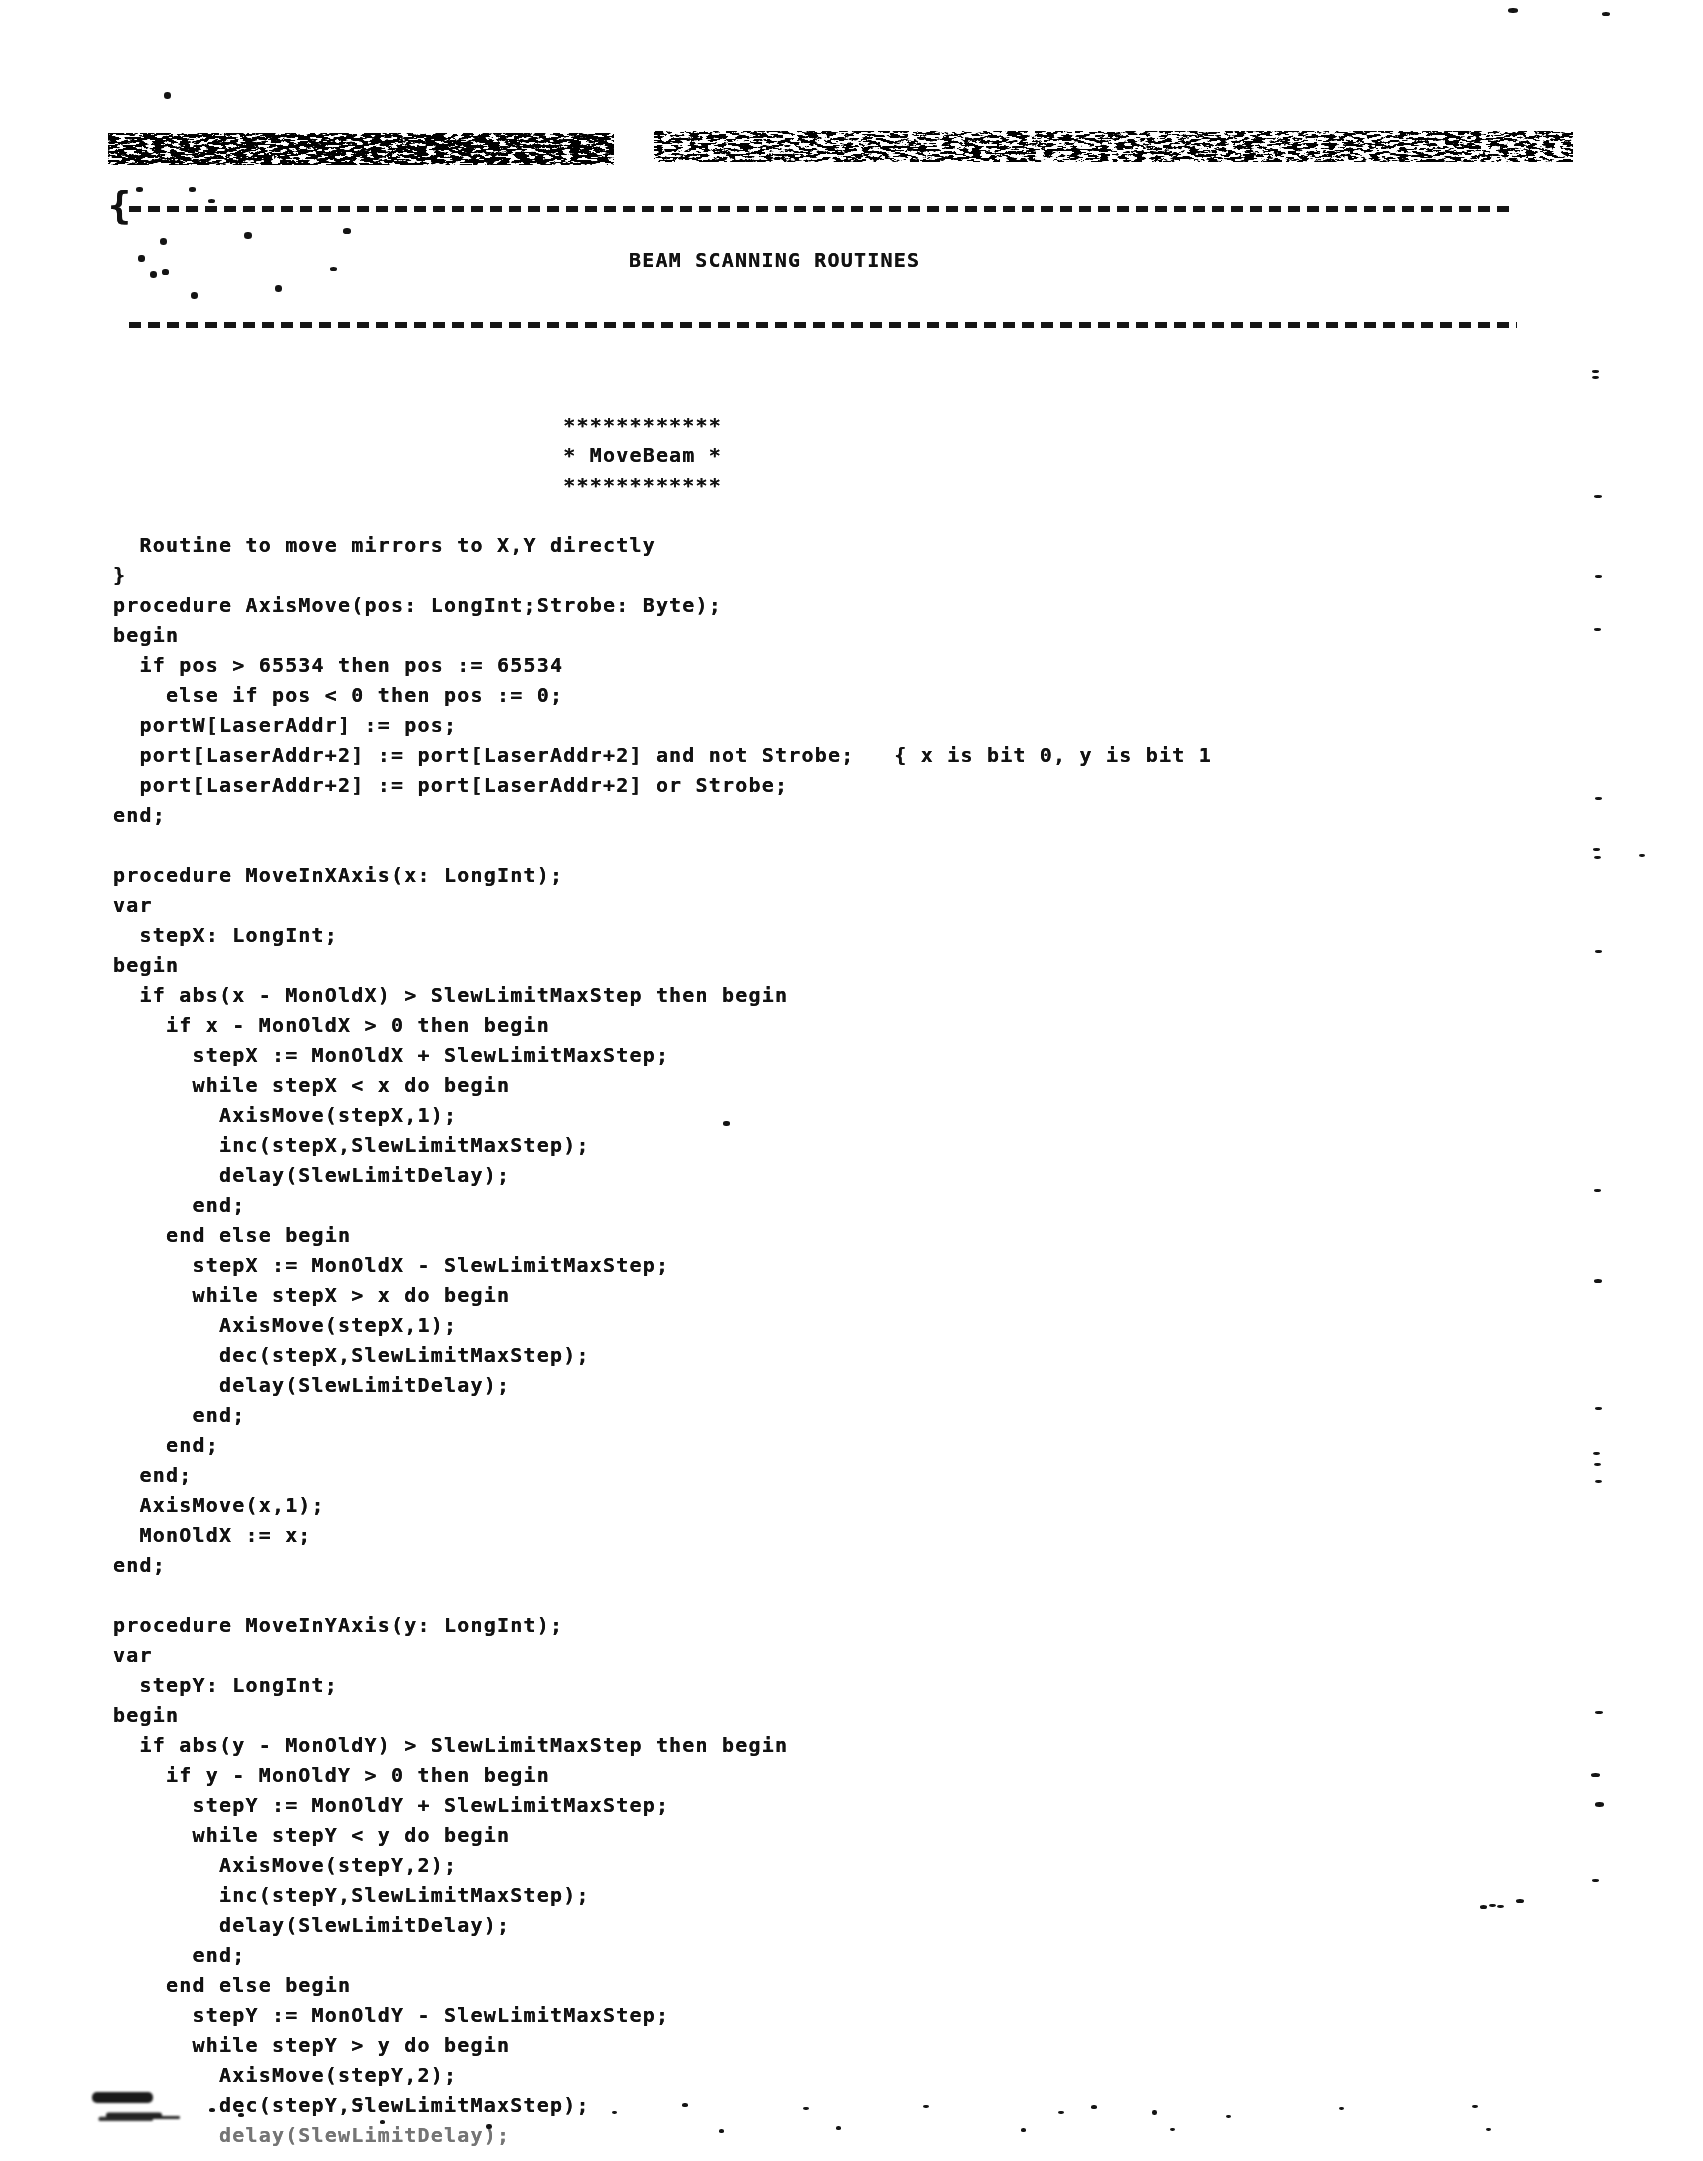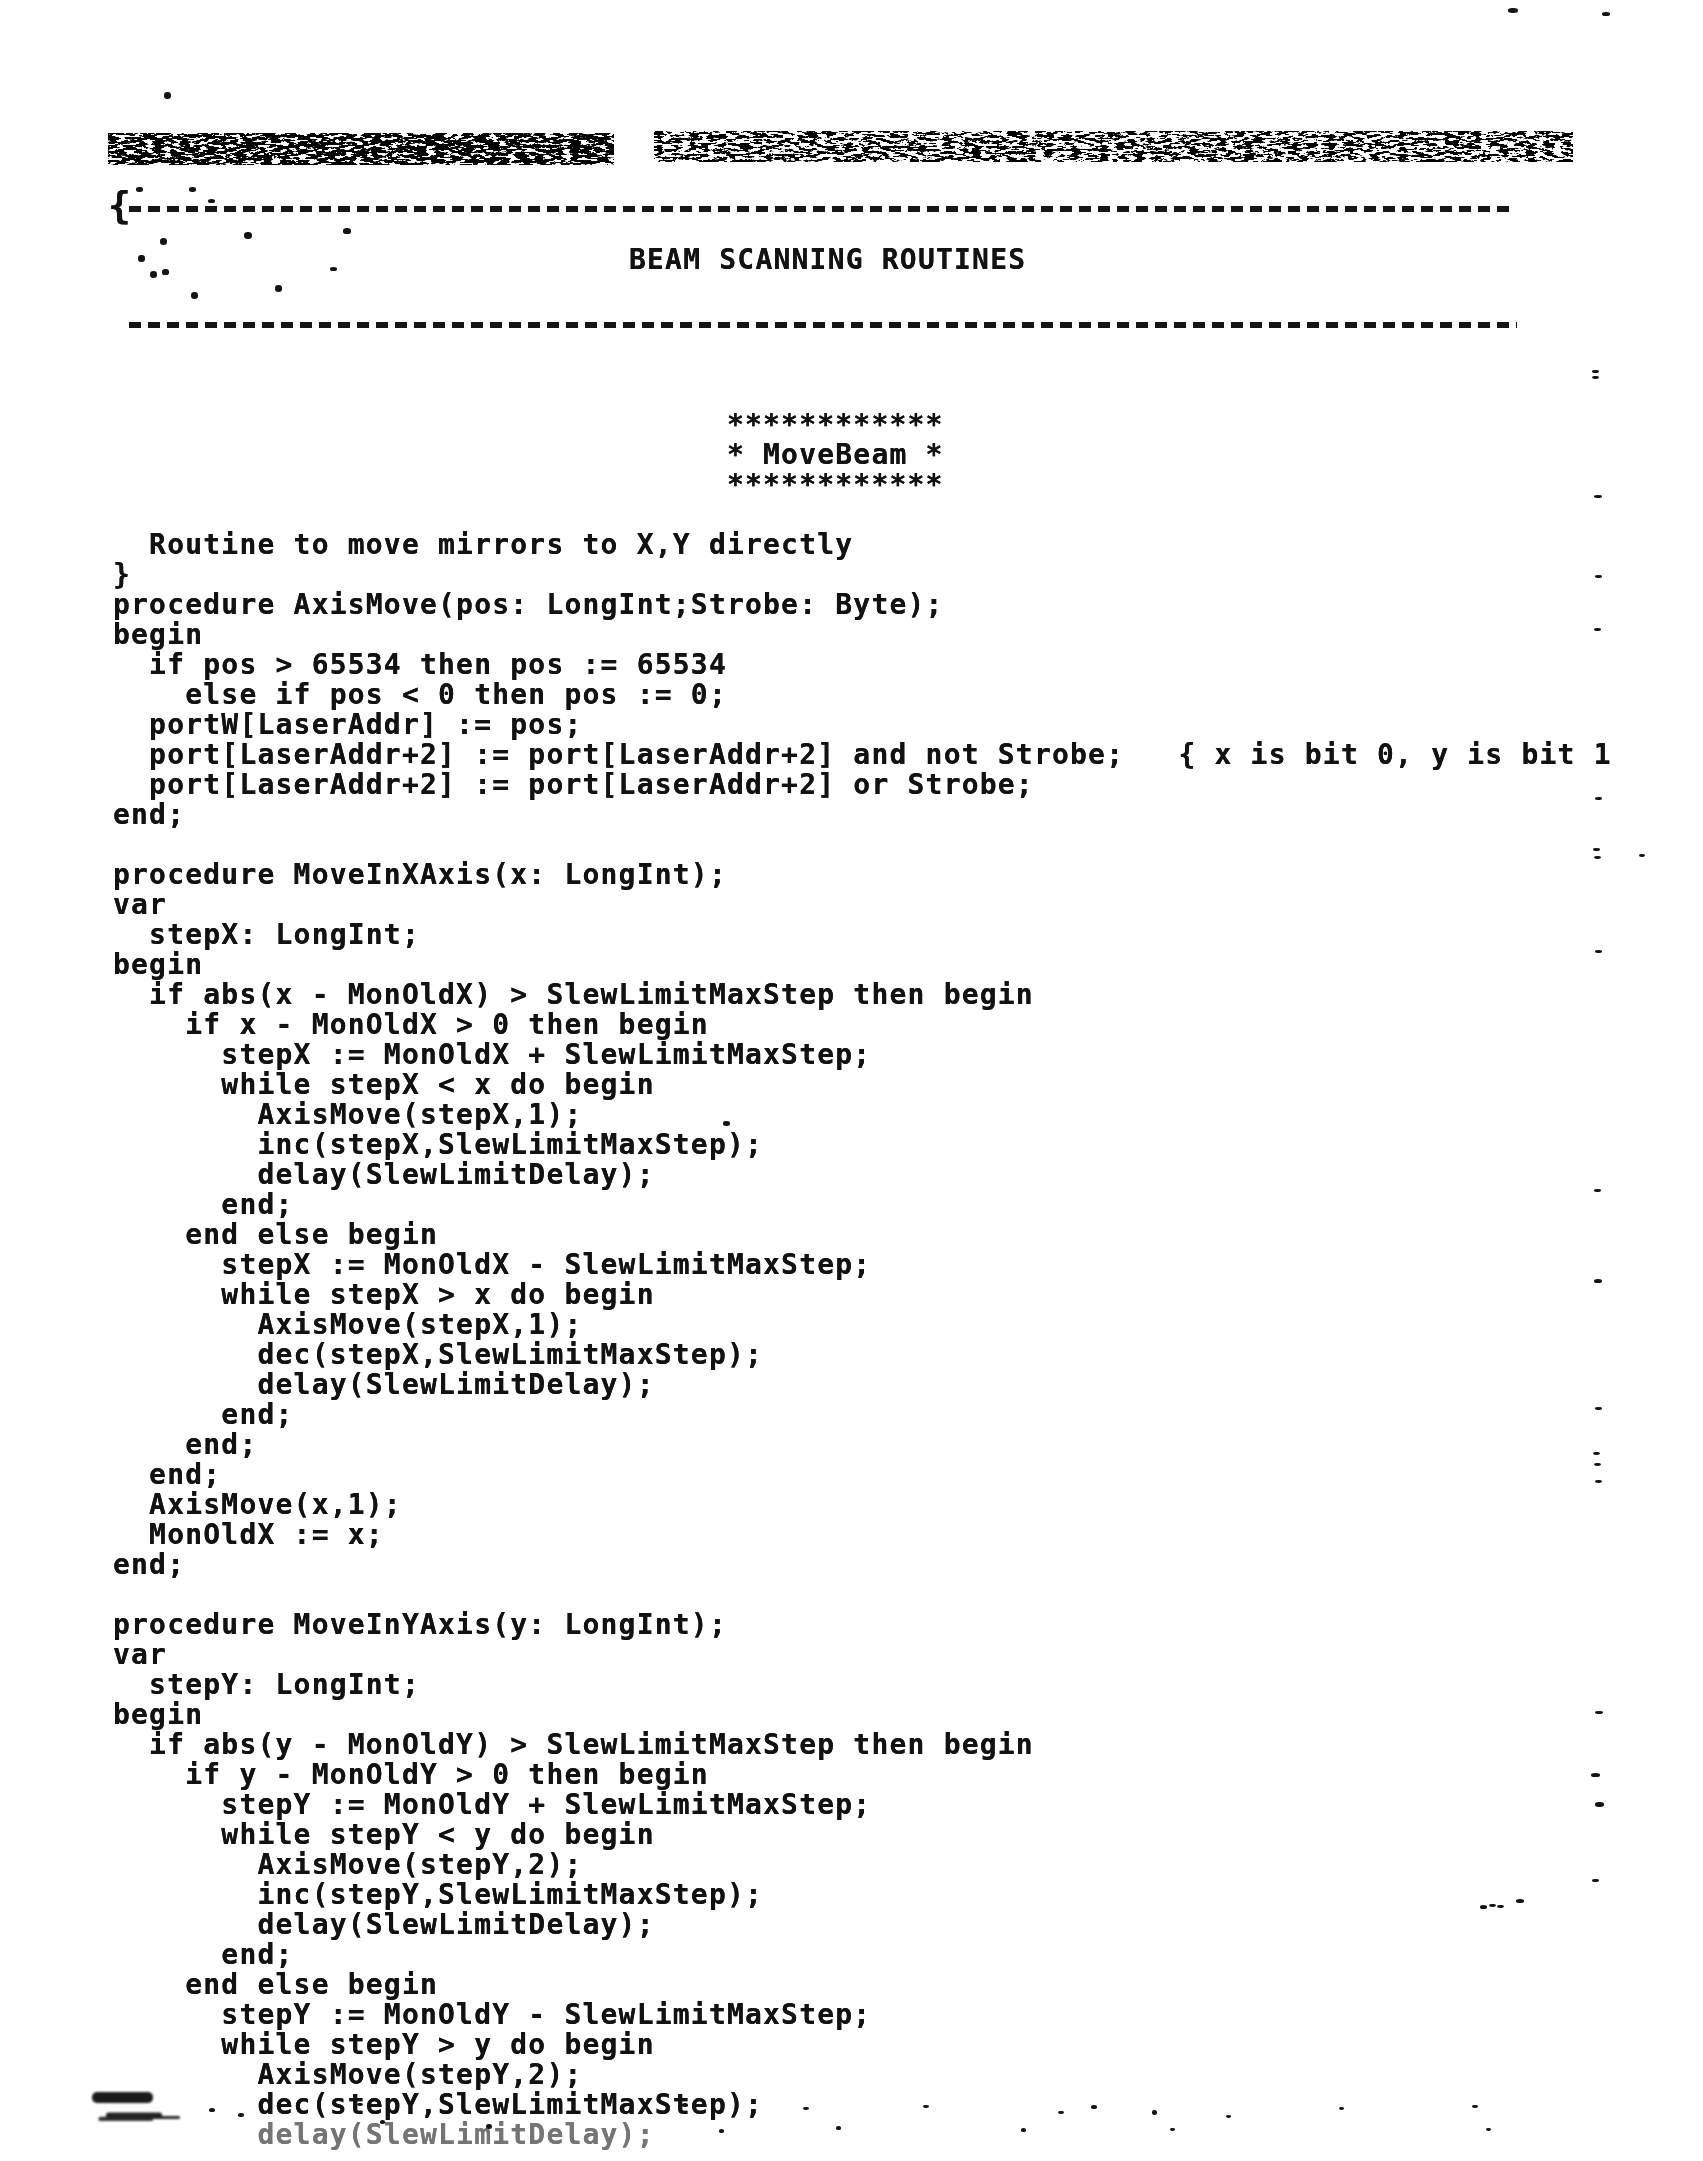--- a/index.html
+++ b/index.html
@@ -9,21 +9,21 @@
     position:relative;
     overflow:hidden;
     font-family:"DejaVu Sans Mono","Liberation Mono",monospace;
     color:#111111;
   }
   .abs{position:absolute;}
   
   .mono{
     font-family:"DejaVu Sans Mono","Liberation Mono",monospace;
     font-weight:700;
-    font-size:28px;
+    font-size:20px;
     letter-spacing:1.2px;
     color:#121212;
     white-space:pre;
     text-shadow:0 0 0.5px #222;
   }
   #listing{left:113px;top:410px;}
   #listing .code-line{
     height:30px;
     line-height:30px;
     white-space:pre;

